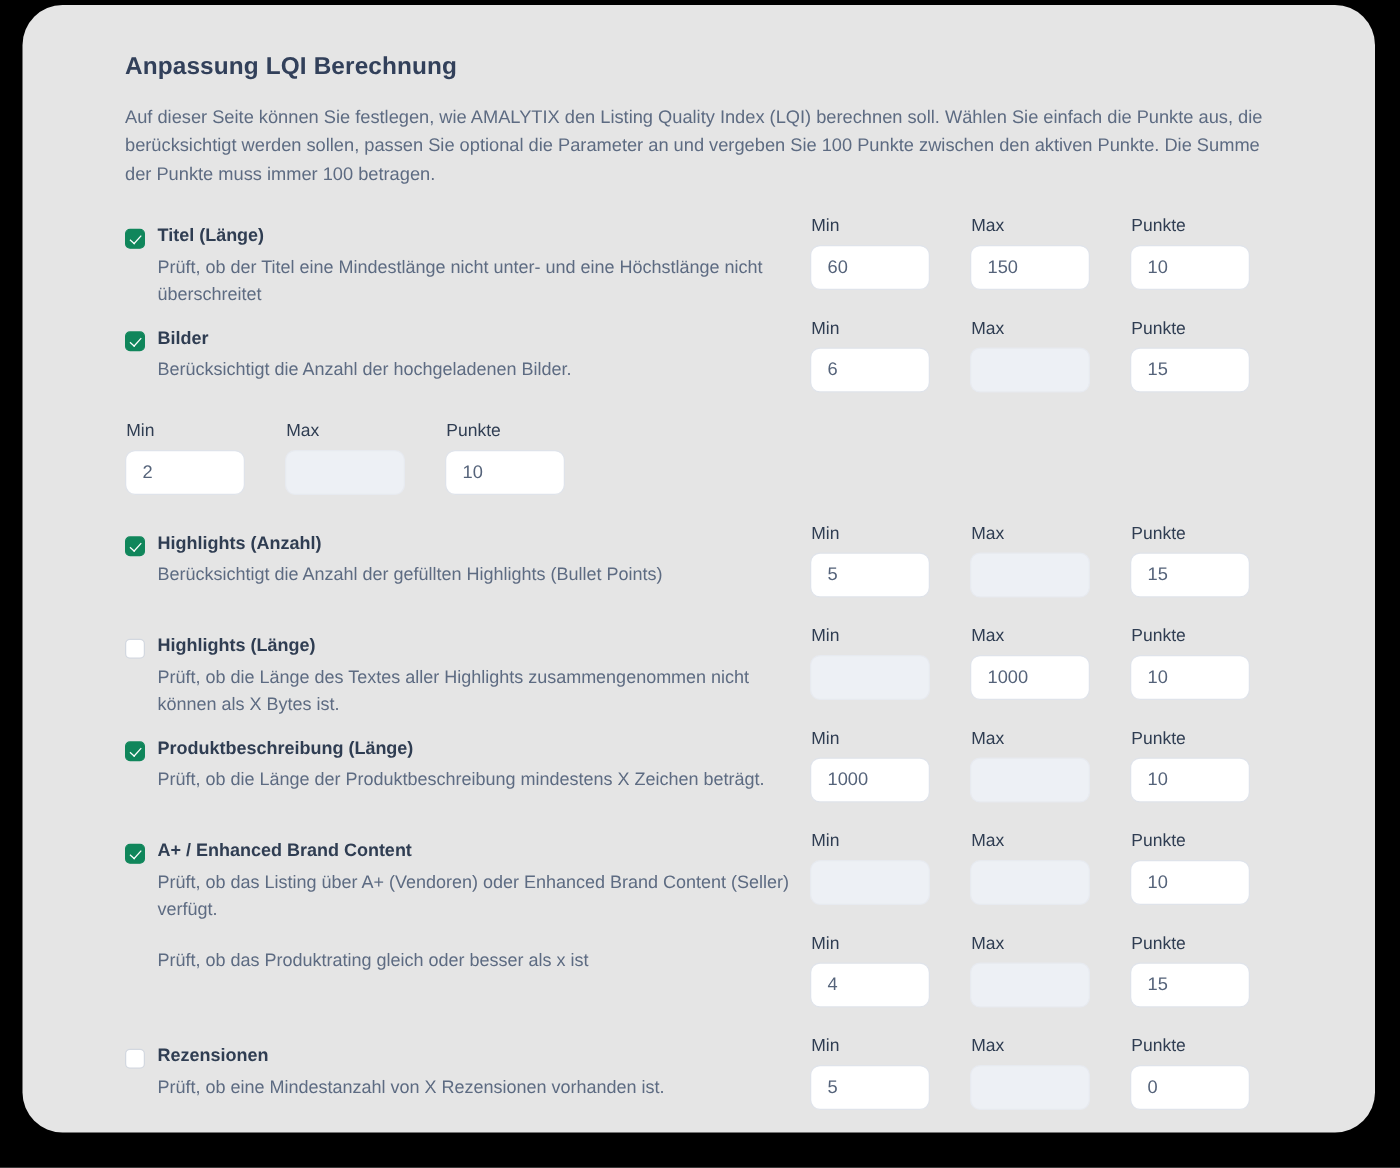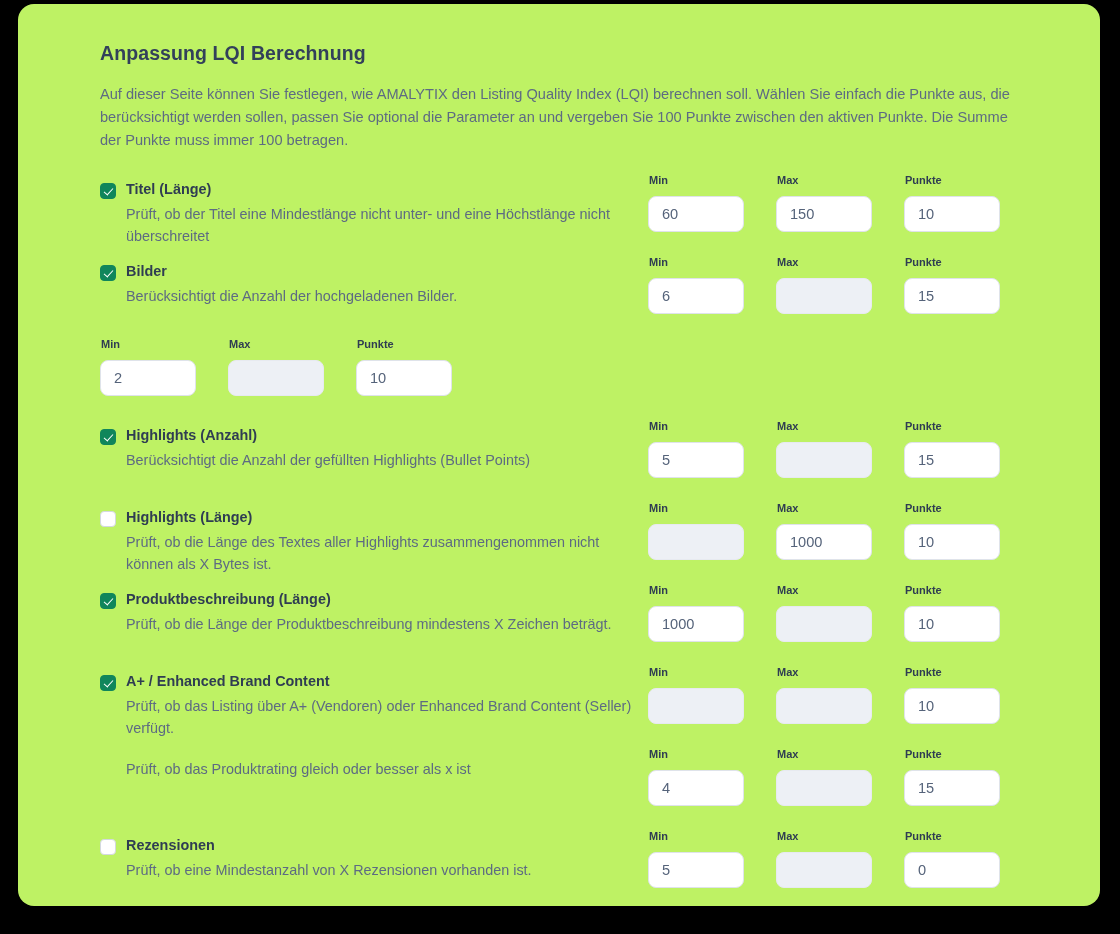--- a/index.html
+++ b/index.html
@@ -13,22 +13,22 @@
     font-family: "Liberation Sans", sans-serif;
     -webkit-font-smoothing: antialiased;
   }
 
   .card {
     position: absolute;
     left: 18px;
     top: 4px;
     width: 1082px;
     height: 902px;
-    background: #bef264;
-    border-radius: 16px;
+    background: #e5e5e5;
+    border-radius: 32px;
     overflow: hidden;
   }
 
   .card-inner {
     padding: 38px 0 0 82px;
   }
 
   .page-title {
     font-size: 19.5px;
     font-weight: bold;
@@ -117,22 +117,22 @@
     gap: 0;
     padding-top: 0;
   }
 
   .field {
     width: 128px;
     flex: 0 0 128px;
   }
 
   .field-label {
-    font-size: 11px;
-    font-weight: bold;
+    font-size: 14px;
+    font-weight: normal;
     color: #2f3d52;
     margin: 0 0 7px 1px;
     line-height: 17px;
   }
 
   .field-input {
     width: 96px;
     height: 36px;
     border-radius: 8px;
     border: 1px solid #dfe3ea;

